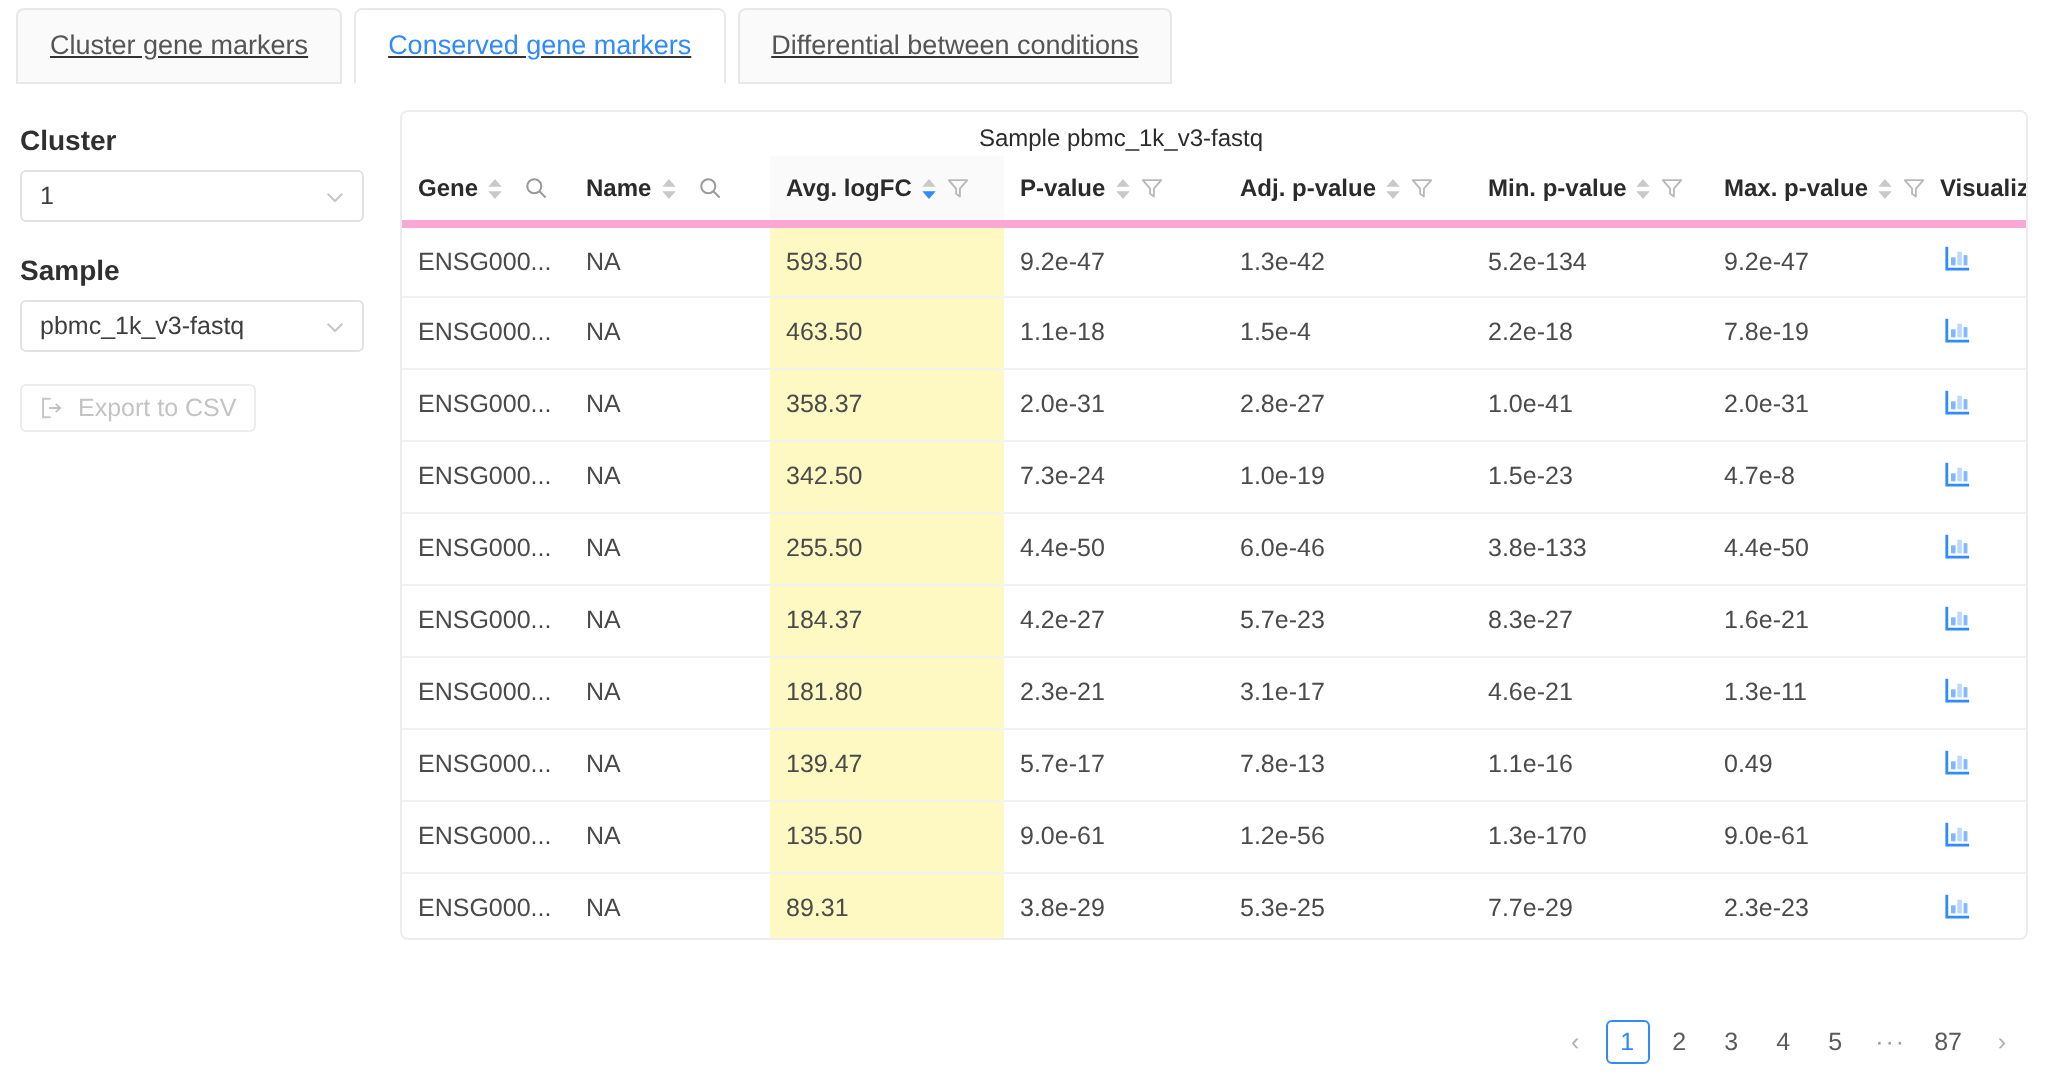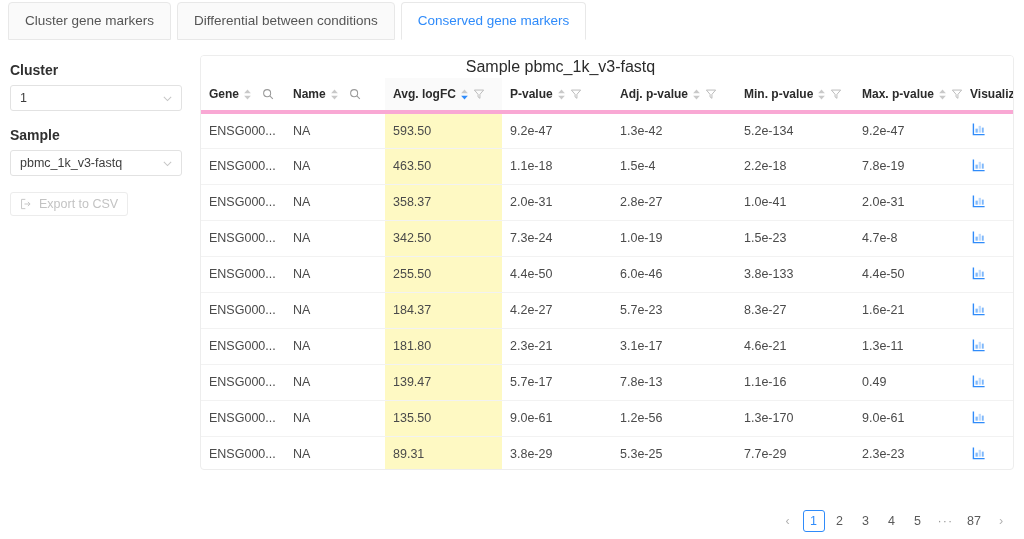--- a/index.html
+++ b/index.html
@@ -12,24 +12,25 @@
     color: #333333;
     overflow: hidden;
   }
 
   
   .tabbar {
     position: absolute;
     left: 0; top: 0;
     width: 1024px; height: 42px;
     display: flex;
-    align-items: center;
+    align-items: flex-end;
     gap: 6px;
     padding-left: 8px;
     background: #ffffff;
+    text-decoration: underline;
   }
   .tab {
     height: 38px;
     padding: 0 16px;
     display: flex;
     align-items: center;
     font-size: 13.5px;
     color: #555555;
     background: #fafafa;
     border: 1px solid #e8e8e8;
@@ -115,21 +116,21 @@
     font-weight: bold;
     color: #2b2b2b;
     background: #ffffff;
     padding: 0;
     vertical-align: bottom;
     white-space: nowrap;
   }
   .grouphead {
     height: 22px;
     text-align: center;
-    font-size: 16px;
+    font-size: 12px;
     font-weight: normal;
     color: #2b2b2b;
     padding-bottom: 2px;
   }
   .hcell {
     display: flex;
     align-items: center;
     gap: 4px;
     height: 32px;
     padding: 0 8px;
@@ -182,25 +183,25 @@
   .pg.arrow { color: #b0b0b0; }
   .pg.dots { color: #9a9a9a; cursor: default; letter-spacing: 1px; }
 </style>
 </head>
 <body>
 
 <div class="tabbar">
   <div class="tab">
     <span>Cluster gene markers</span>
   </div>
+  <div class="tab active">
+    <span>Conserved gene markers</span>
+  </div>
   <div class="tab">
     <span>Differential between conditions</span>
-  </div>
-  <div class="tab active">
-    <span>Conserved gene markers</span>
   </div>
 </div>
 
 <div class="sidebar">
 
   <div class="field-label">Cluster</div>
   <div class="select">
     <span>1</span>
     <span class="caret">
       <svg viewBox="0 0 12 12" width="11" height="11">

